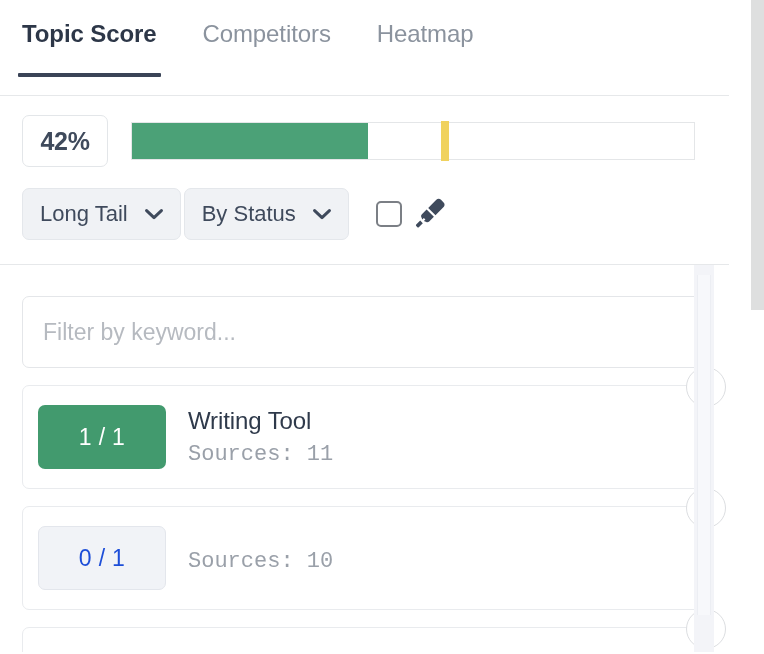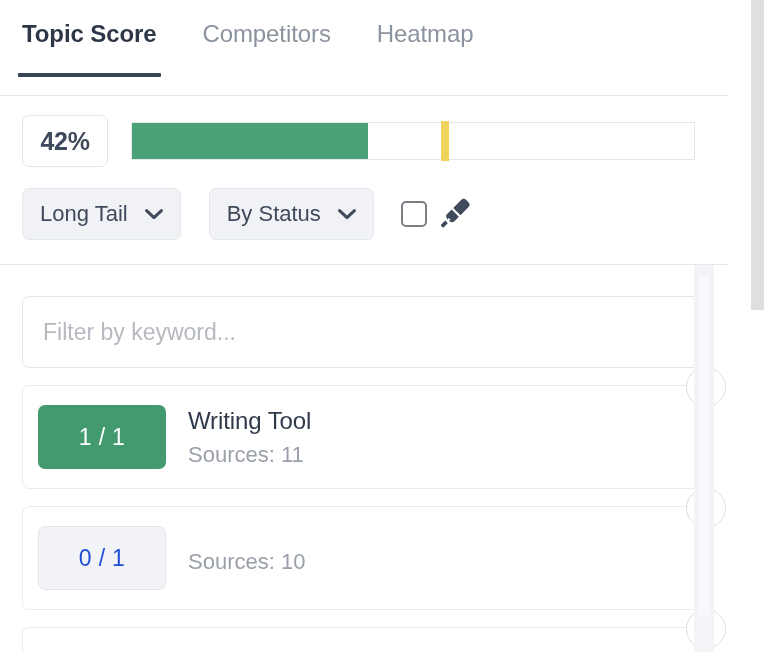--- a/index.html
+++ b/index.html
@@ -130,21 +130,21 @@
     border-radius: 7px;
     display: flex;
     align-items: center;
     padding: 0 17px;
     font-size: 22px;
     color: #3f4a5c;
     cursor: pointer;
     user-select: none;
     white-space: nowrap;
   }
-  .select + .select { margin-left: 28px; }
+  .select + .select { margin-left: 3px; }
   .select .caret {
     margin-left: 17px;
     display: inline-flex;
     align-items: center;
   }
   .checkbox {
     margin-left: 27px;
     width: 26px;
     height: 26px;
     border: 2px solid #7b7f85;
@@ -232,20 +232,21 @@
     font-size: 24px;
     color: #2f3a4b;
     line-height: 1.15;
     letter-spacing: -0.1px;
   }
   .card-sub {
     margin-top: 7px;
     font-size: 22px;
     color: #9aa0a9;
     line-height: 1.15;
+    font-family: Liberation Mono, monospace;
   }
   .copy-btn {
     position: absolute;
     right: -21px;
     top: -19px;
     width: 40px;
     height: 40px;
     border-radius: 50%;
     border: 1px solid #dcdee1;
     background: #ffffff;

